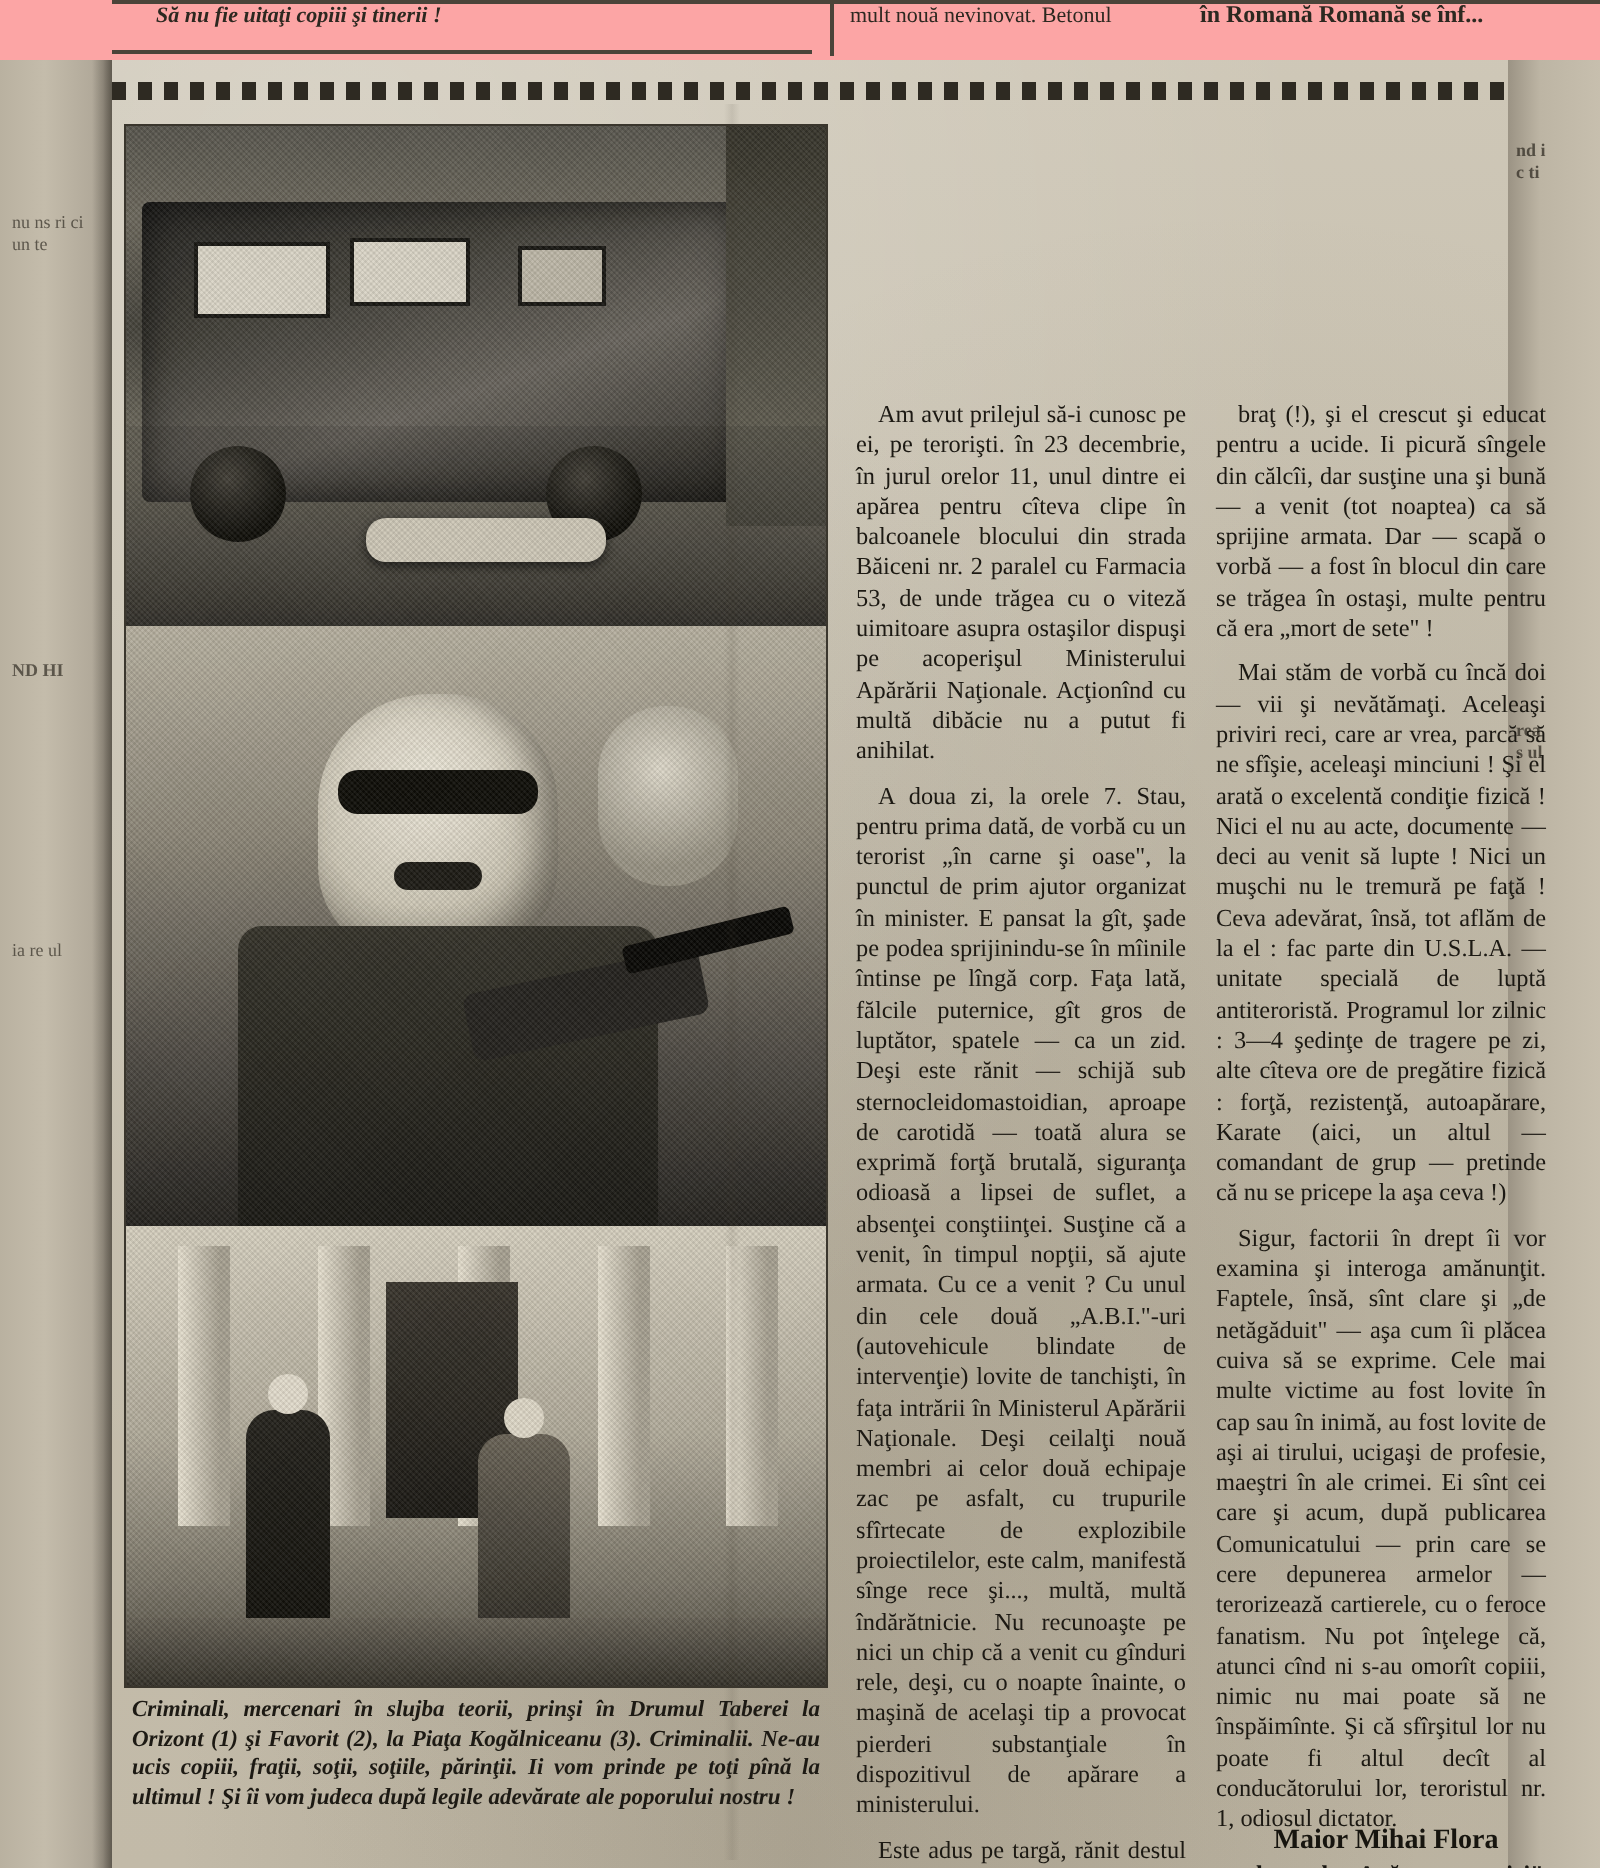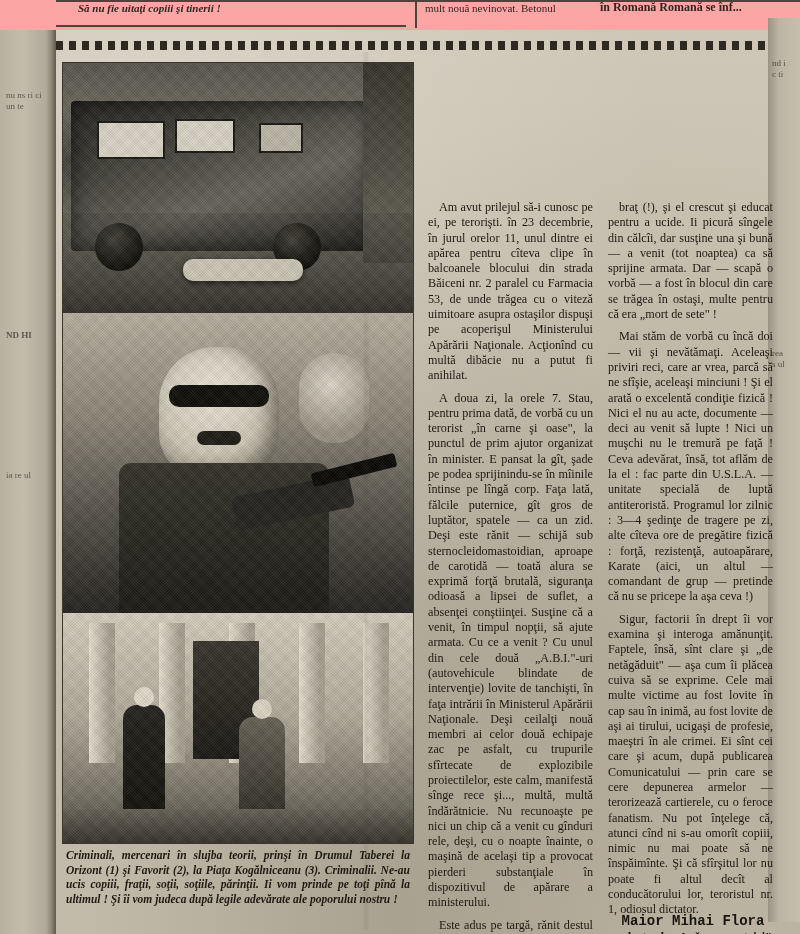--- a/index.html
+++ b/index.html
@@ -94,35 +94,36 @@
     position: absolute;
     font-family: "Liberation Serif", serif;
     color: #3a352c;
     font-size: 9px;
     line-height: 11px;
     width: 40px;
     left: 6px;
     opacity: 0.75;
     word-break: break-all;
   }
-  .le-1 { top: 60px; }
+  .le-1 { top: 76px; }
   .le-2 { top: 300px; font-weight: bold; font-size: 12px; }
   .le-3 { top: 440px; }
   .le-shadow {
     position: absolute; right: 0; top: 0; width: 10px; height: 904px;
     background: linear-gradient(90deg, rgba(0,0,0,0) 0%, rgba(40,36,28,0.45) 100%);
   }
 
   
   .right-edge {
     position: absolute;
-    right: 0; top: 18px;
-    width: 32px; height: 904px;
+    right: 0; top: 30px;
+    width: 46px; height: 904px;
     background: linear-gradient(90deg, #9b9384 0%, #bdb5a4 35%, #c7bfae 100%);
     overflow: hidden;
+    font-weight: bold;
   }
   .right-edge .sliver-text {
     position: absolute;
     left: 4px;
     font-family: "Liberation Serif", serif;
     font-size: 9px;
     line-height: 11px;
     color: #3a352c;
     width: 16px;
     opacity: 0.8;
@@ -332,21 +333,21 @@
   .col-b { left: 552px; }
 
   .signature {
     position: absolute;
     left: 552px; top: 860px;
     width: 170px;
     text-align: center;
     font-family: "Liberation Serif", serif;
     color: #17150f;
   }
-  .signature .name { font-size: 14px; font-weight: bold; line-height: 18px; font-family: Liberation Mono, monospace; }
+  .signature .name { font-size: 14px; font-weight: bold; line-height: 18px; }
   .signature .role { font-size: 12px; font-weight: bold; line-height: 15px; }
 
   
   .fold {
     position: absolute; left: 362px; top: 52px; width: 8px; height: 878px;
     background: linear-gradient(90deg, rgba(60,54,42,0.0), rgba(60,54,42,0.10), rgba(60,54,42,0.0));
     pointer-events: none;
   }
 </style>
 </head>

